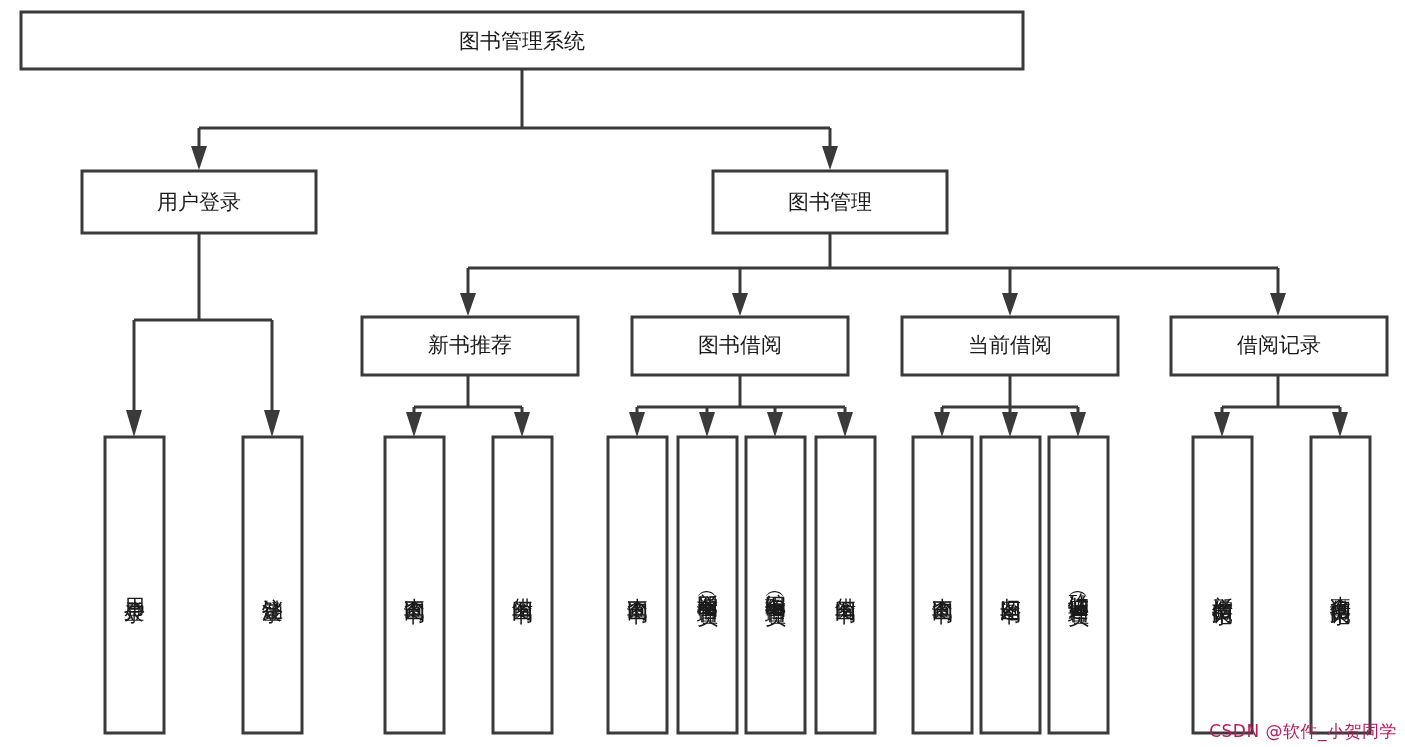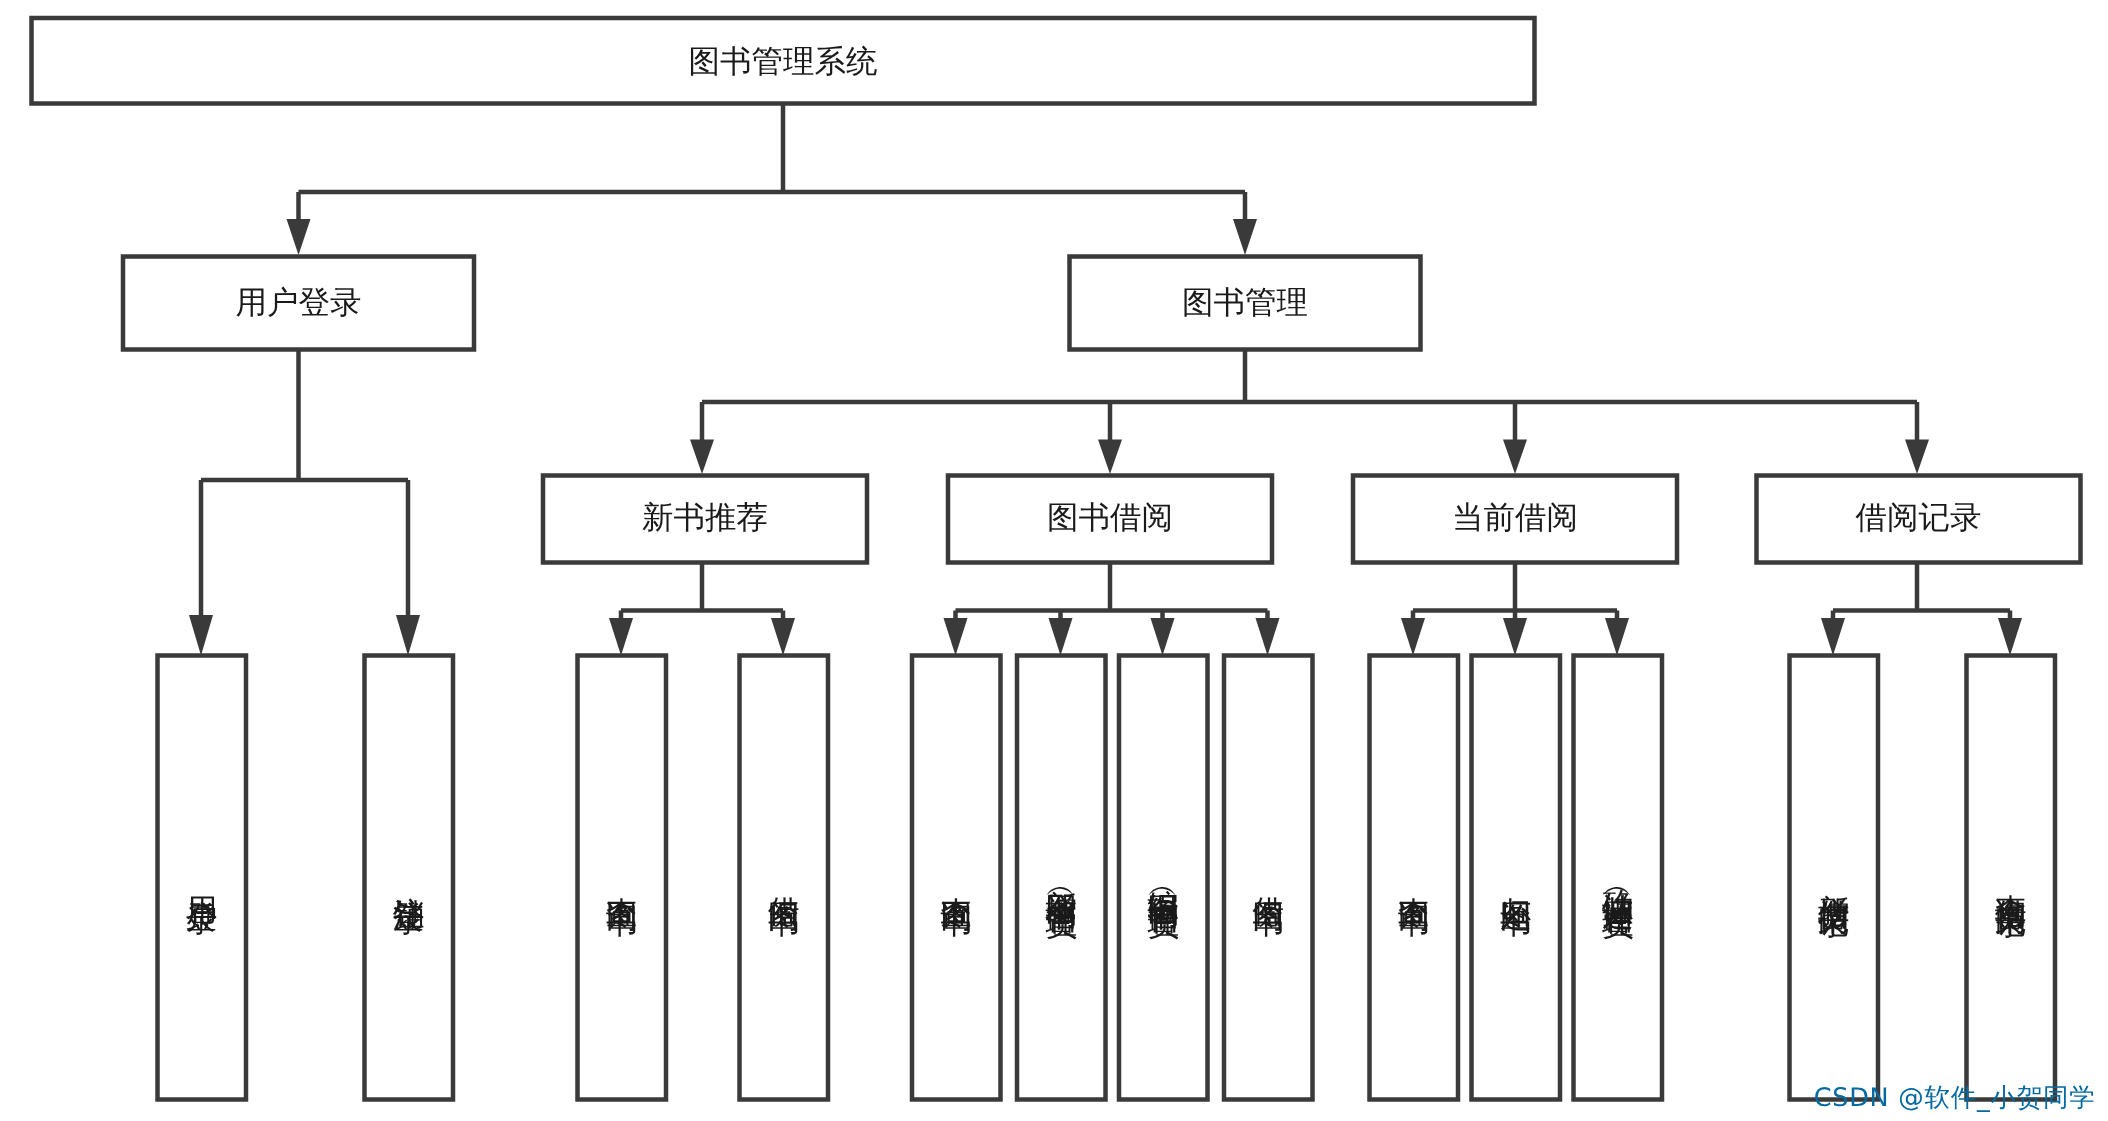--- a/index.html
+++ b/index.html
@@ -46,21 +46,21 @@
   .arrow-head {
     fill: #3a3a3a;
     stroke: none;
   }
   .watermark-text {
     position: absolute;
     right: 8px;
     bottom: 4px;
     font-family: "DejaVu Sans", "Liberation Sans", sans-serif;
     font-size: 17px;
-    color: #0369a1;
+    color: #be185d;
     white-space: nowrap;
     letter-spacing: 0.5px;
   }
   
   .vert-wrap {
     width: 100%;
     height: 100%;
     display: flex;
     align-items: center;
     justify-content: center;

